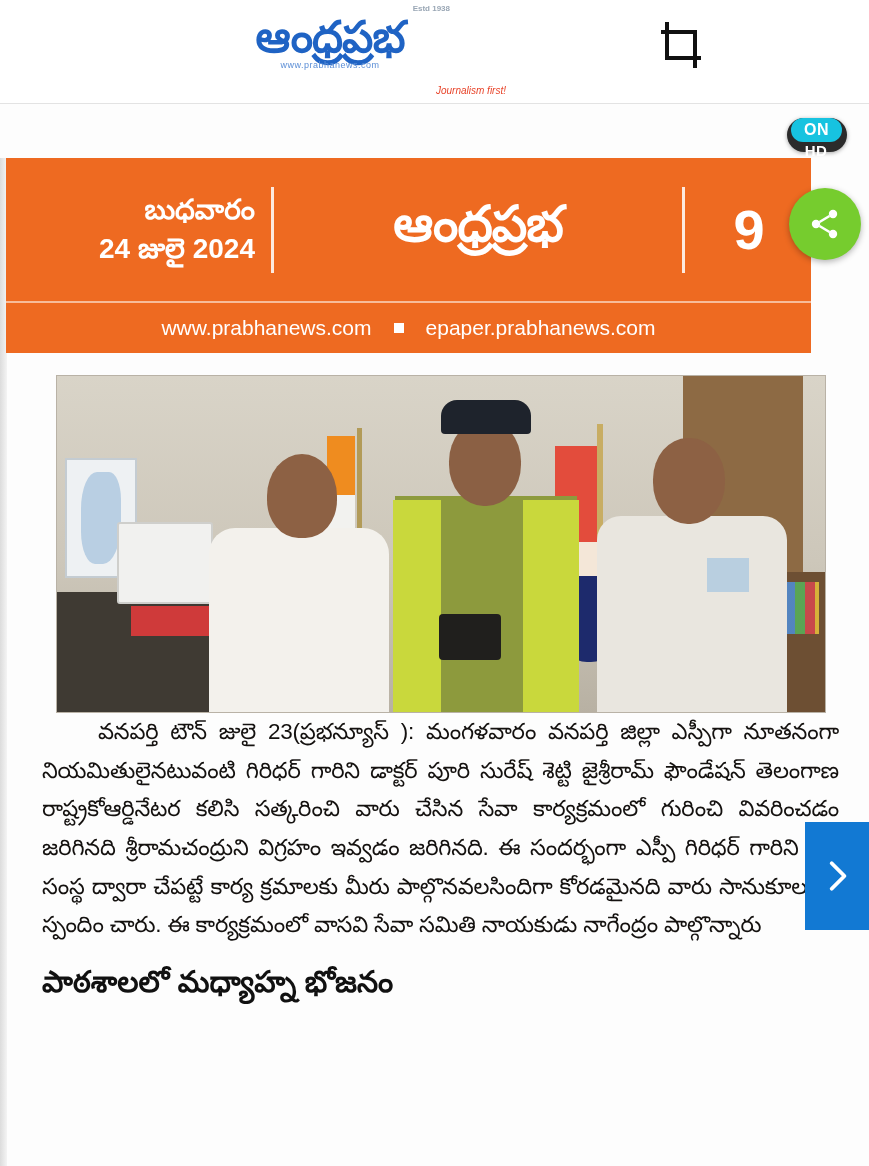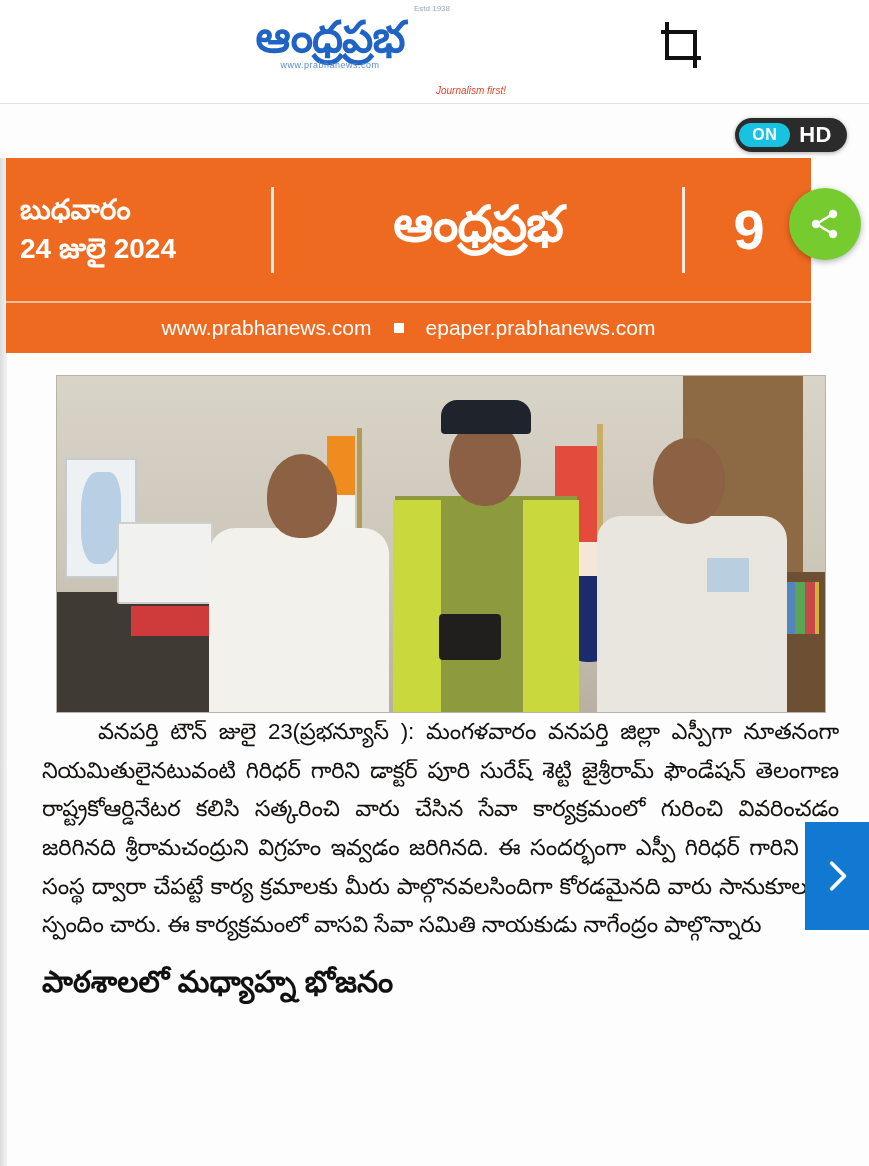--- a/index.html
+++ b/index.html
@@ -54,20 +54,21 @@
     font-size: 10px;
     color: #e8442a;
     font-style: italic;
   }
   .logo-est {
     position: absolute;
     right: 60px;
     top: -2px;
     font-size: 8px;
     color: #9aa7b5;
+    font-weight: bold;
   }
   .crop-icon {
     position: absolute;
     left: 655px;
     top: 20px;
     width: 52px;
     height: 52px;
   }
 
   
@@ -76,33 +77,34 @@
     right: 22px;
     top: 118px;
     display: flex;
     align-items: center;
     background: #2b2b2b;
     border-radius: 17px;
     height: 34px;
     padding: 0 5px 0 4px;
     z-index: 20;
     box-shadow: 0 1px 4px rgba(0,0,0,0.35);
+    flex-direction: column;
   }
   .hd-on {
     background: #17c3e0;
     color: #ffffff;
     font-size: 16px;
     font-weight: bold;
     border-radius: 13px;
     padding: 3px 13px;
     letter-spacing: 0.5px;
   }
   .hd-label {
     color: #ffffff;
-    font-size: 22px;
+    font-size: 15px;
     font-weight: bold;
     padding: 0 10px 0 9px;
     letter-spacing: 0.5px;
   }
 
   
   .orange-strip {
     position: relative;
     margin-top: 54px;
     margin-left: 6px;
@@ -112,21 +114,21 @@
     color: #ffffff;
   }
   .strip-top {
     display: flex;
     align-items: center;
     height: 143px;
     padding: 0 14px;
   }
   .date-block {
     width: 235px;
-    text-align: left;
+    text-align: right;
     line-height: 1.15;
   }
   .date-day {
     font-size: 28px;
     font-weight: bold;
   }
   .date-full {
     font-size: 28px;
     font-weight: bold;
     margin-top: 6px;

